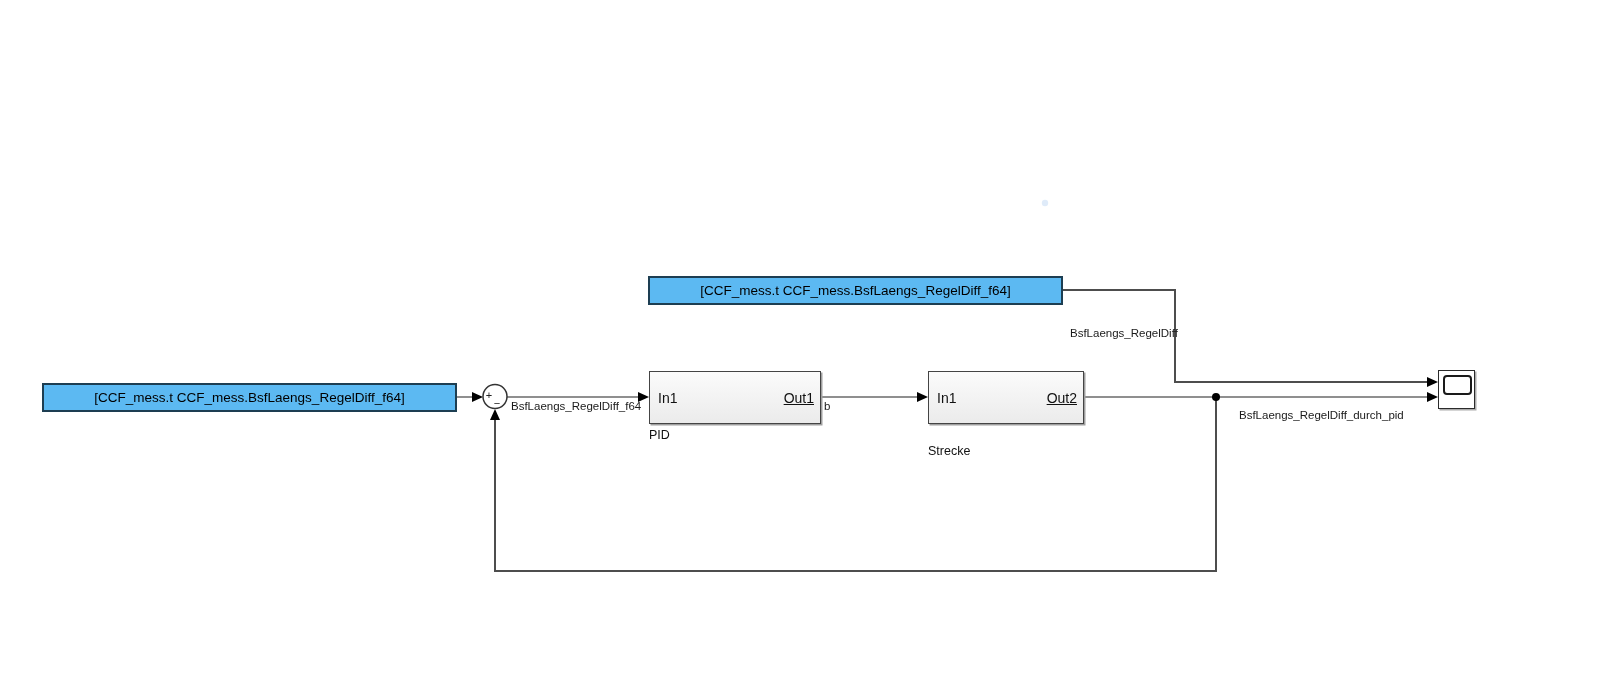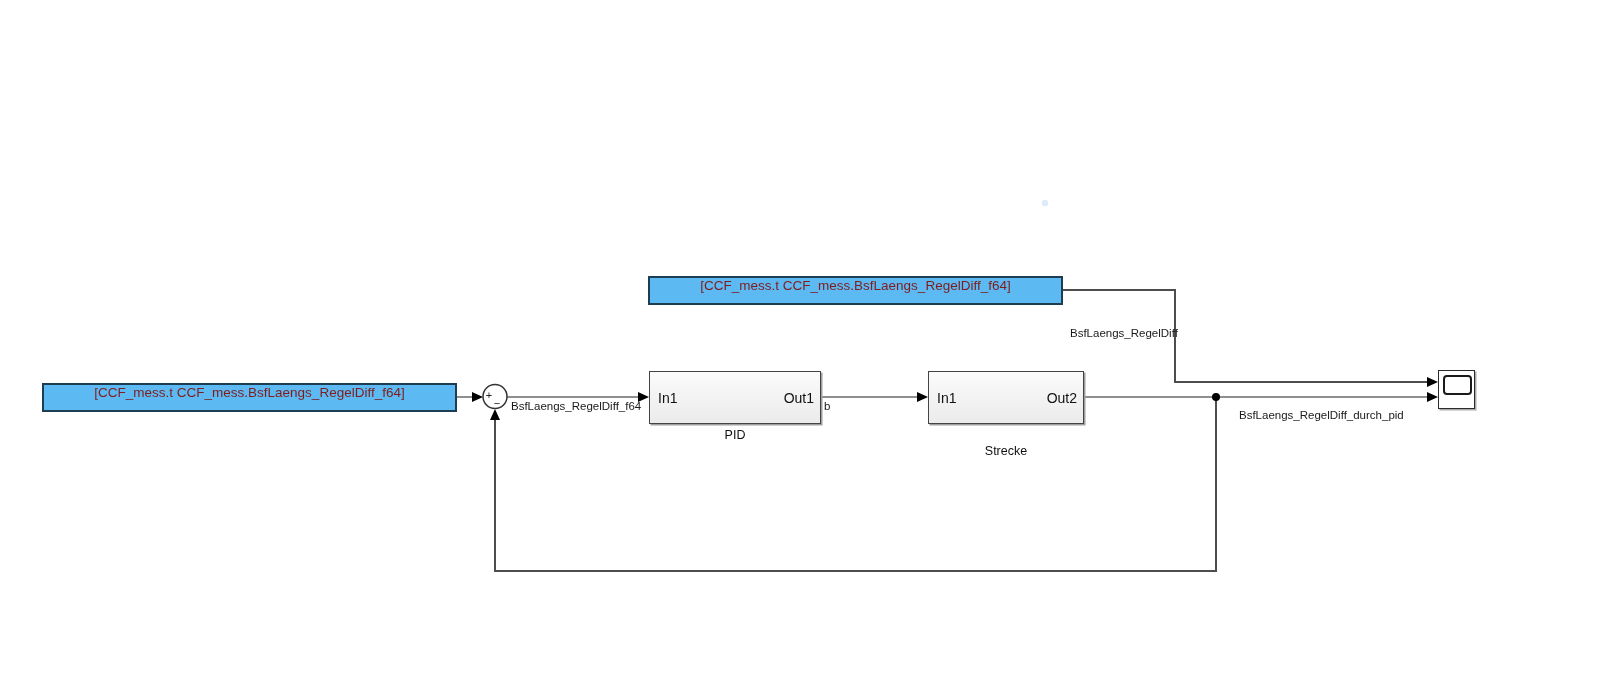--- a/index.html
+++ b/index.html
@@ -21,24 +21,24 @@
     top: 0;
     pointer-events: none;
   }
   
   .from-tag {
     position: absolute;
     background: #5cb9f2;
     border: 2px solid #1d3e52;
     box-sizing: border-box;
     display: flex;
-    align-items: flex-start;
+    align-items: center;
     justify-content: center;
     font-size: 13.5px;
-    color: #7f1d1d;
+    color: #000000;
     white-space: nowrap;
   }
   #tag-left { left: 42px;  top: 383px; width: 415px; height: 29px; }
   #tag-top  { left: 648px; top: 276px; width: 415px; height: 29px; }
 
   
   .subsys {
     position: absolute;
     background: linear-gradient(#fbfbfb, #ebebeb);
     border: 1.6px solid #444444;
@@ -49,25 +49,25 @@
   #strecke-block { left: 928px; top: 371px; width: 156px; height: 53px; }
   .port-label {
     position: absolute;
     top: 50%;
     transform: translateY(-50%);
     font-size: 14px;
     color: #111111;
     white-space: nowrap;
   }
   .port-in  { left: 8px; }
-  .port-out { right: 6px; }
+  .port-out { right: 6px; text-decoration: underline; }
 
   .block-name {
     position: absolute;
-    text-align: center;
+    text-align: left;
     font-size: 12.5px;
     color: #111111;
     white-space: nowrap;
   }
   #pid-name     { left: 649px; top: 428px; width: 172px; }
   #strecke-name { left: 928px; top: 428px; width: 156px; margin-top: 16px; }
 
   
   #scope-block {
     position: absolute;

